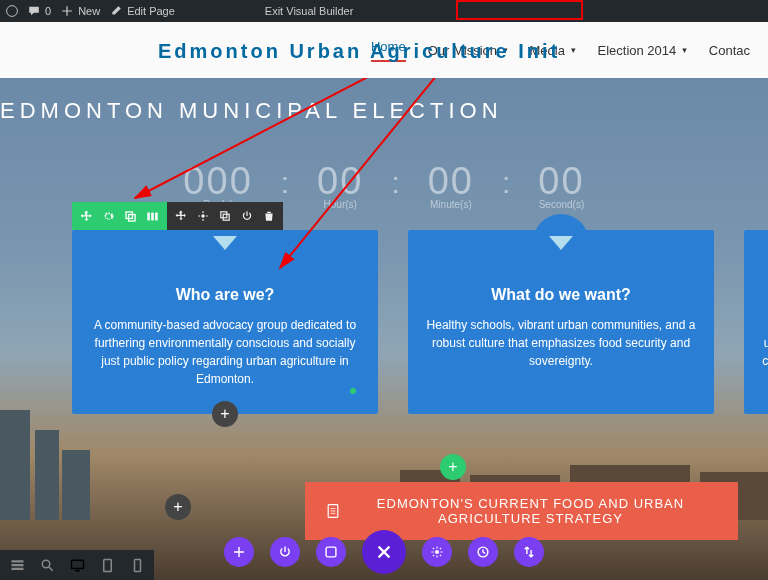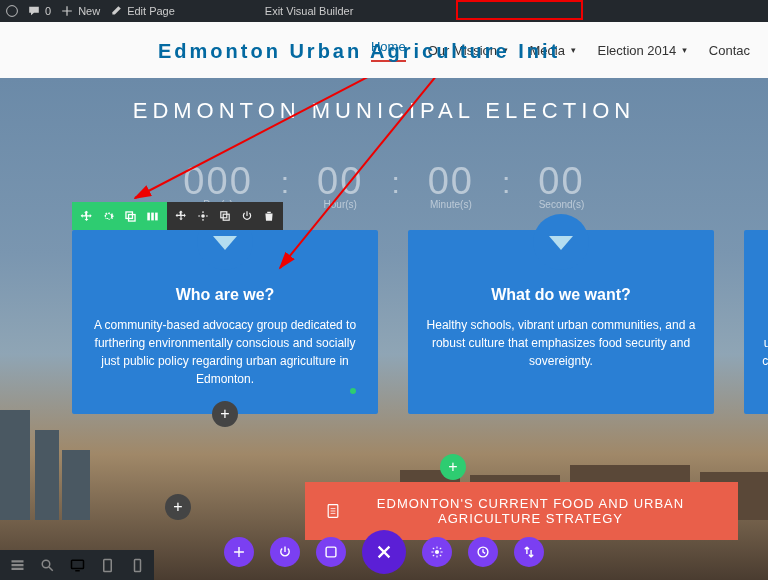--- a/index.html
+++ b/index.html
@@ -16,21 +16,21 @@
 .navwrap .ghost { position: absolute; left: 158px; top: 18px; color: #0369a1; font-weight: 900; letter-spacing: 3px; font-size: 20px; pointer-events: none; }
 .navitem { display: flex; align-items: center; gap: 4px; cursor: pointer; }
 .navitem.active { color: #0369a1; border-bottom: 2px solid #d63b34; padding-bottom: 6px; }
 .caret::after { content: "▾"; font-size: 9px; margin-left: 2px; }
 
 .hero { position: relative; height: 502px; background: linear-gradient(180deg,#6b8aa8 0%,#7a96b0 35%,#8fa5b5 55%,#a08868 75%,#4a3c30 100%); overflow: hidden; }
 .skyline { position: absolute; bottom: 60px; left: 0; right: 0; height: 140px; }
 .bldg { position: absolute; bottom: 0; background: #4a5862; }
 .b-a{left:0;width:30px;height:110px} .b-b{left:35px;width:24px;height:90px} .b-c{left:62px;width:28px;height:70px} .b-d{left:400px;width:60px;height:50px;background:#5a4838} .b-e{left:470px;width:90px;height:45px;background:#5a4838} .b-f{left:570px;width:120px;height:55px;background:#5a4838} .b-g{left:700px;width:68px;height:48px;background:#5a4838}
 
-.election-title { text-align: center; color: #fff; font-size: 22px; letter-spacing: 5px; font-weight: 300; padding-top: 20px; }
+.election-title { color: #fff; font-size: 22px; letter-spacing: 5px; font-weight: 300; padding-top: 20px; }
 .countdown { display: flex; justify-content: center; gap: 28px; margin-top: 36px; color: rgba(255,255,255,0.5); }
 .cd-unit { text-align: center; }
 .cd-num { font-size: 38px; font-weight: 300; letter-spacing: 2px; }
 .cd-lbl { font-size: 10px; margin-top: -4px; }
 .cd-col { font-size: 30px; align-self: flex-start; padding-top: 6px; }
 
 .green-toolbar { position: absolute; top: 124px; left: 72px; background: #2ecc71; display: flex; padding: 4px; gap: 2px; }
 .green-toolbar .tb, .dark-toolbar .tb { width: 20px; height: 20px; display: flex; align-items: center; justify-content: center; cursor: pointer; }
 .green-toolbar svg { width: 13px; height: 13px; fill: #fff; }
 

